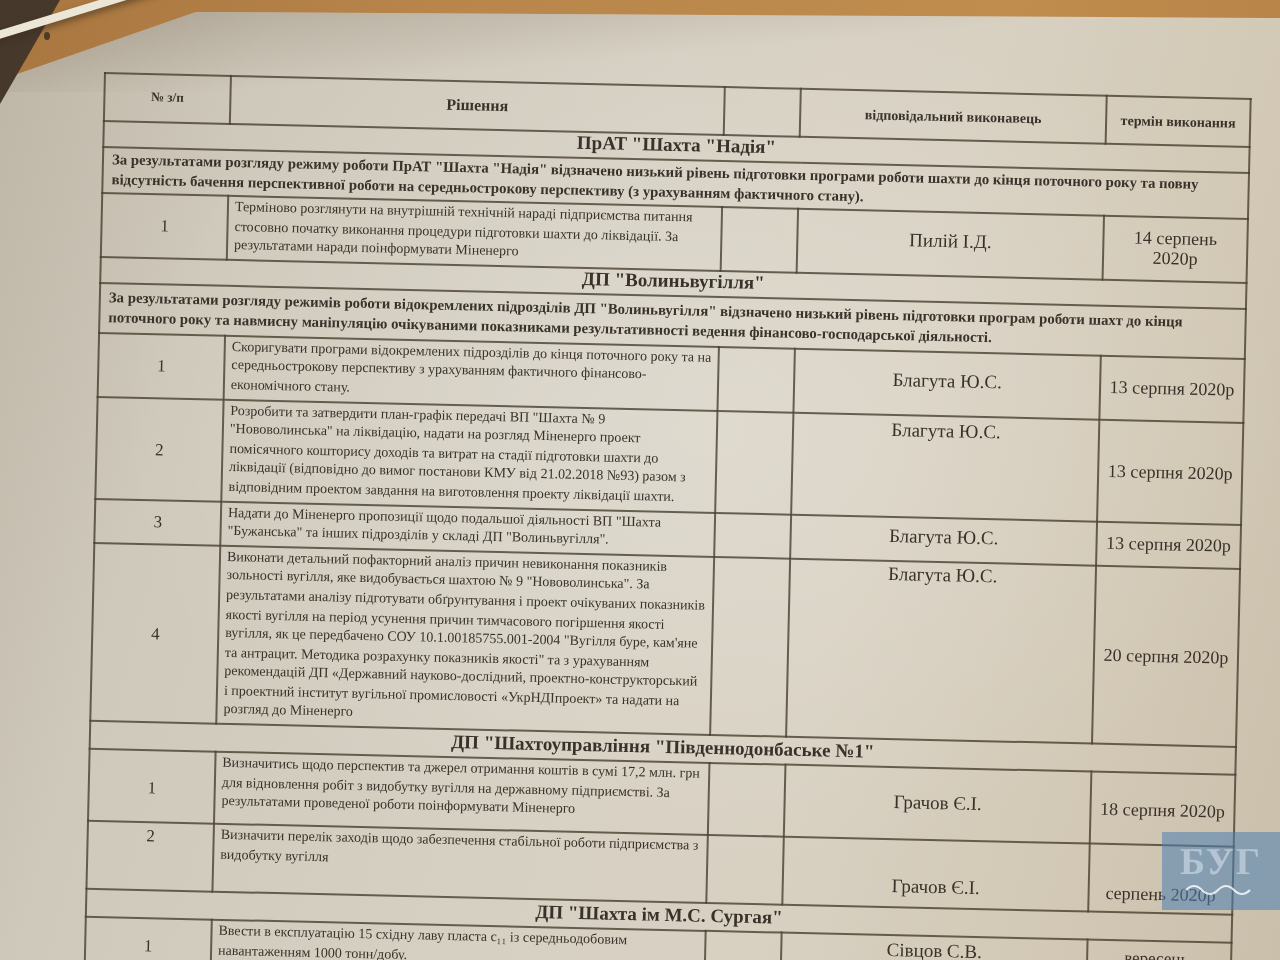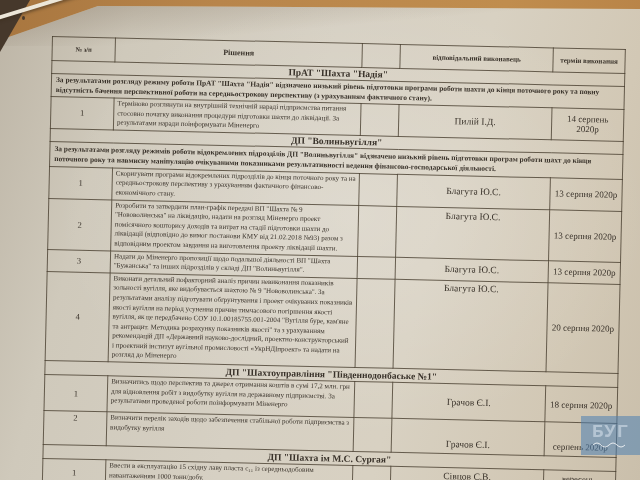--- a/index.html
+++ b/index.html
@@ -55,21 +55,21 @@
   td.section-title{font-size:9.5px;font-weight:bold;text-align:center;vertical-align:middle;padding:0;}
   td.intro{font-size:7.4px;font-weight:bold;line-height:10px;vertical-align:middle;text-align:left;padding:1px 4px;}
   
   .watermark{
     position:absolute;left:581px;top:416px;width:59px;height:39px;
     background:rgba(77,127,178,.55);
     display:flex;flex-direction:column;align-items:center;justify-content:center;
     pointer-events:none;
   }
   .watermark .wm-label{
-    font-family:Liberation Mono, monospace;
+    font-family:Liberation Serif, serif;
     font-weight:bold;font-size:19px;line-height:18px;letter-spacing:1px;
     color:rgba(238,244,252,.45);
   }
   .speck{position:absolute;width:3px;height:4px;border-radius:50%;background:#4a3b2c;}
 </style>
 </head>
 <body>
 
 <div class="stage">
   <div class="paper"></div>

